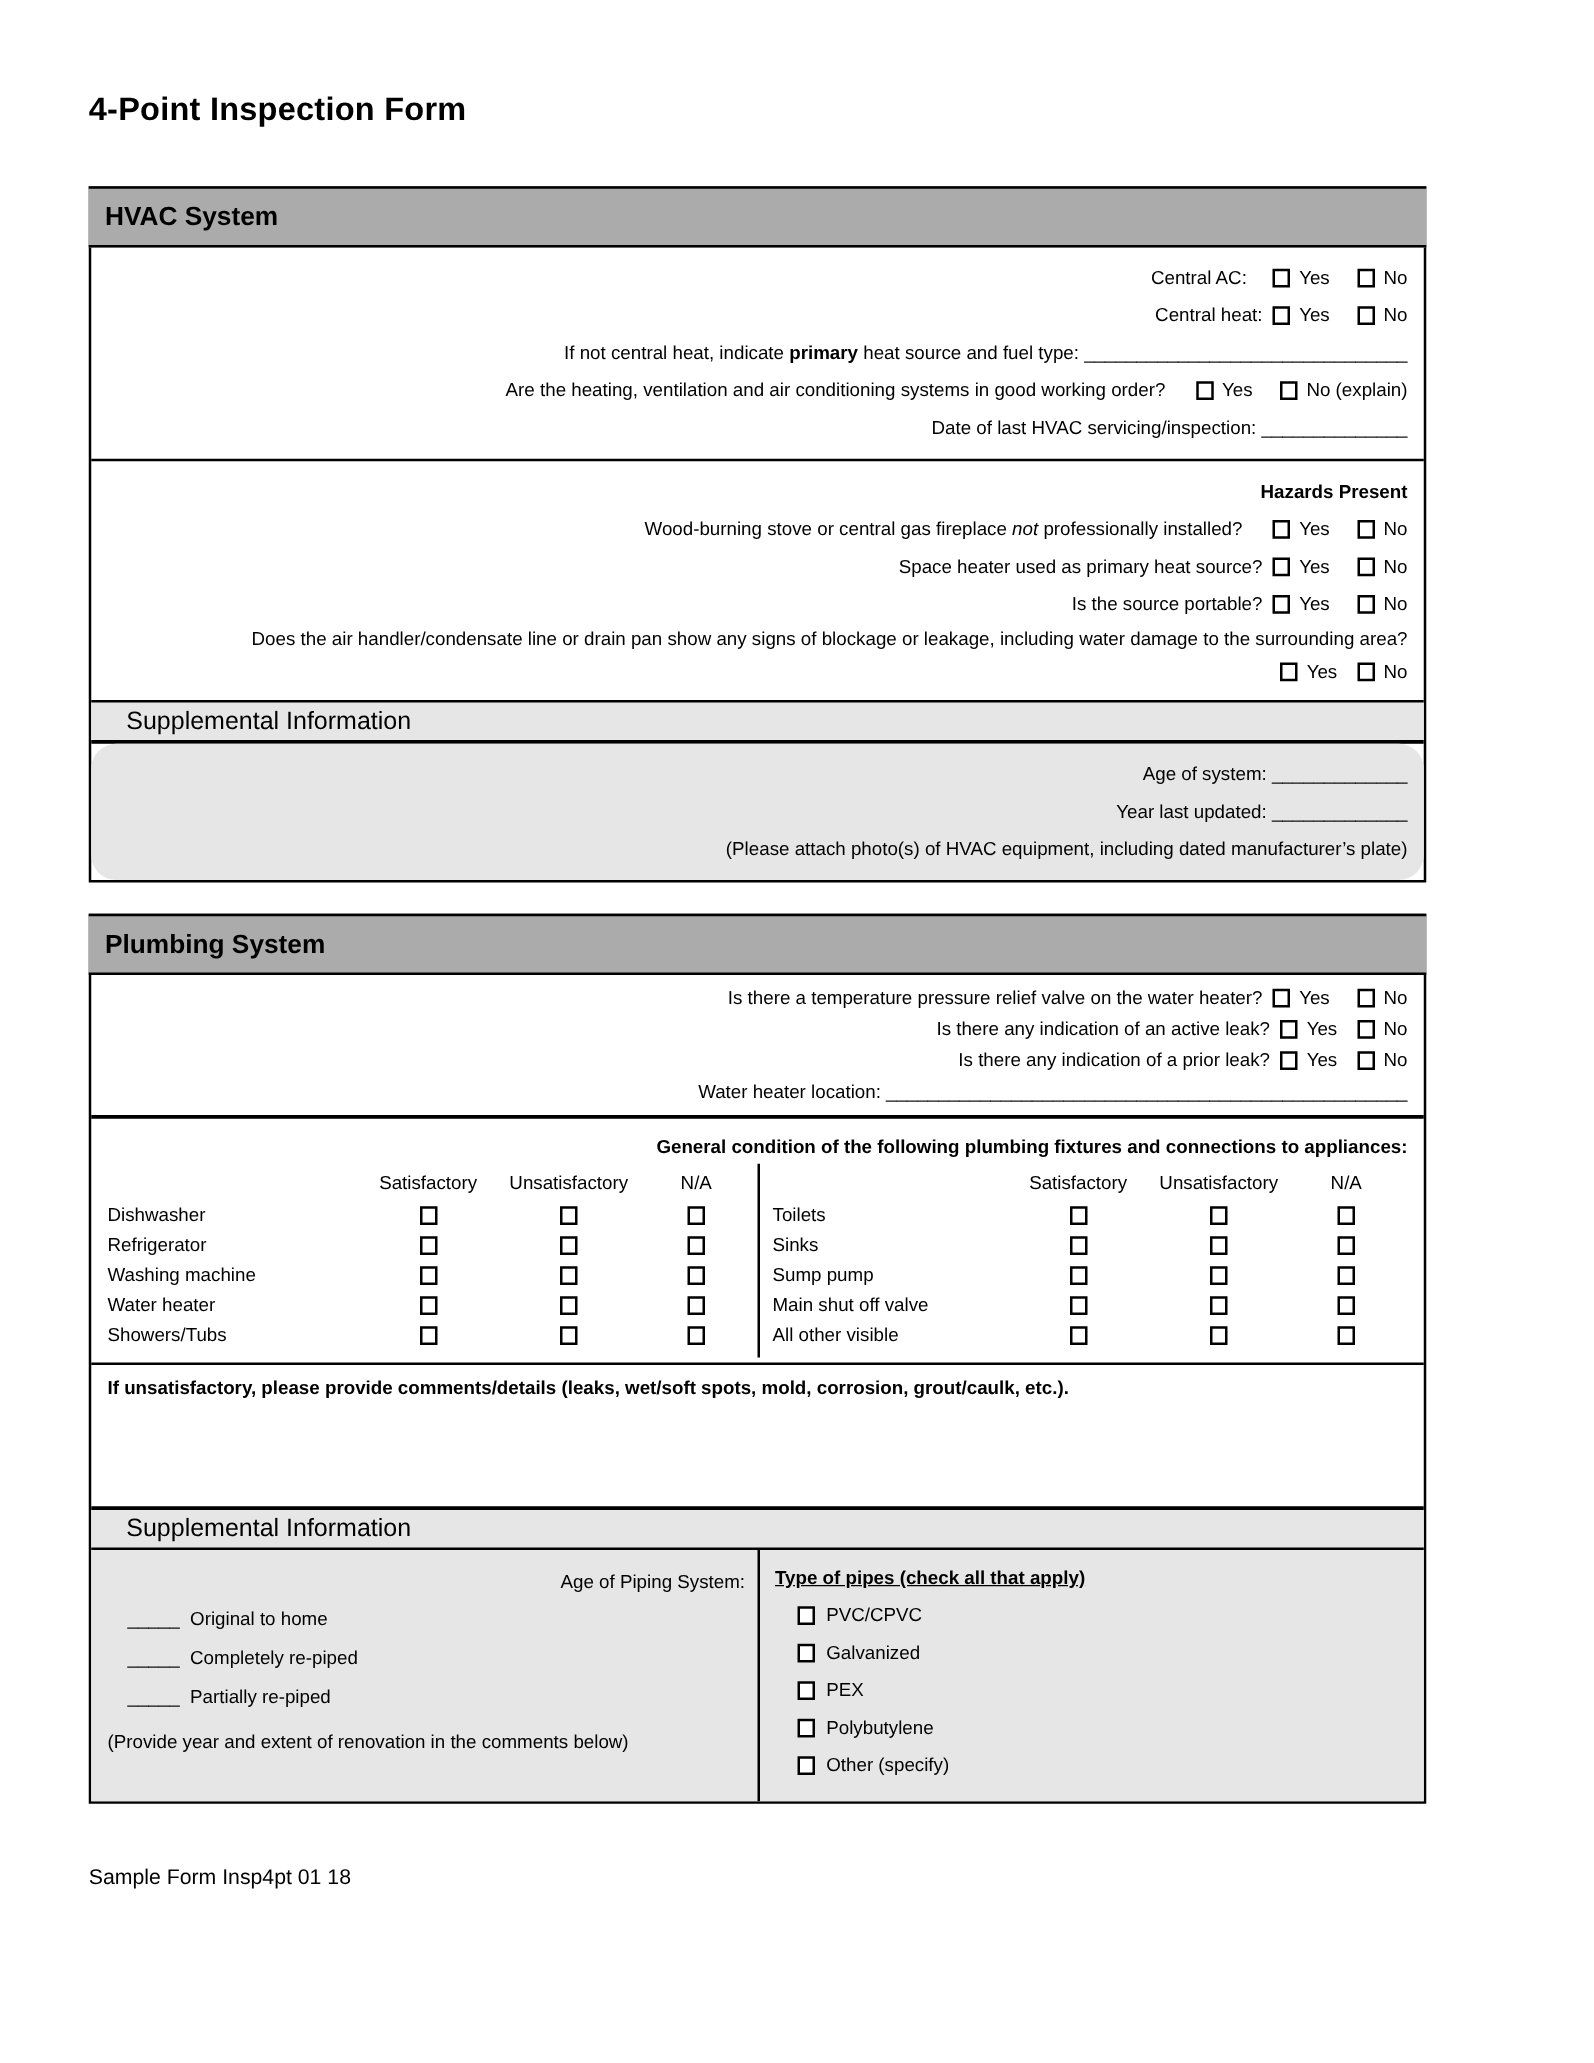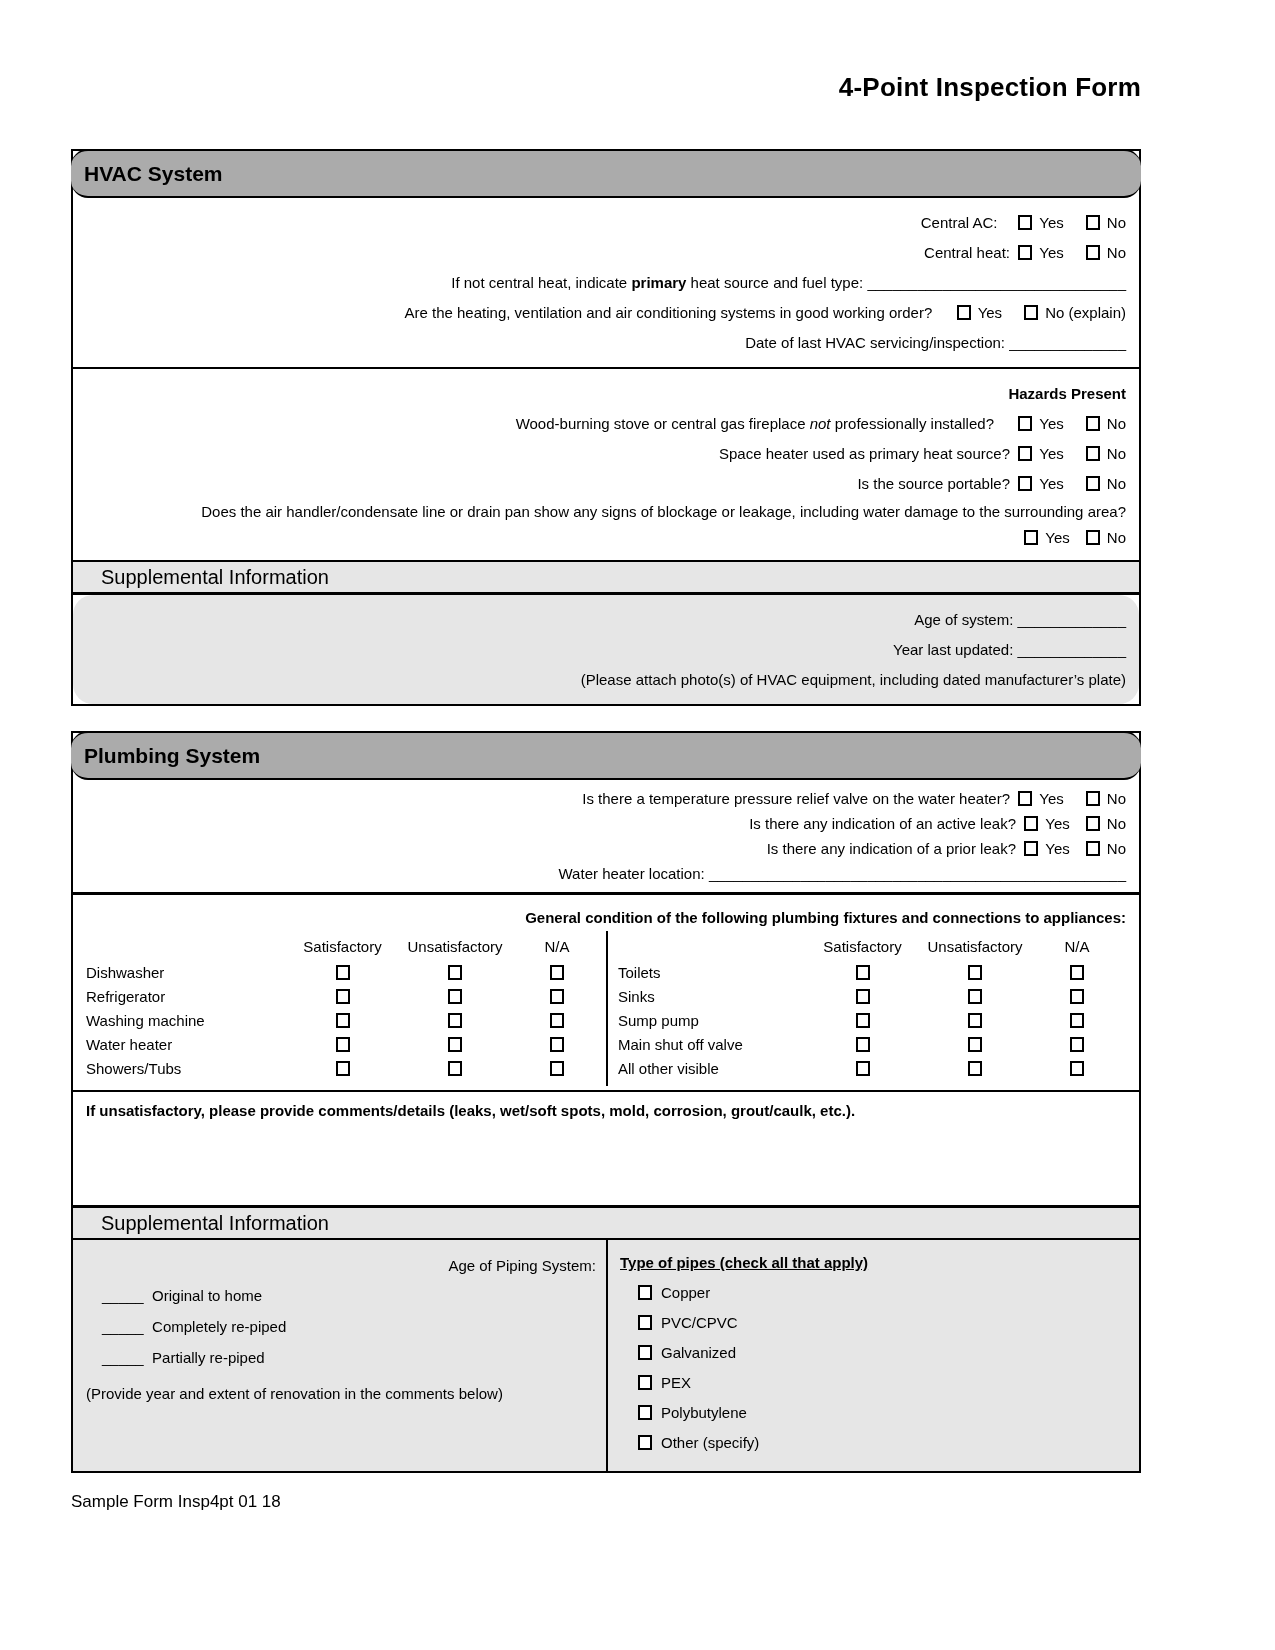--- a/index.html
+++ b/index.html
@@ -6,41 +6,40 @@
   html, body { background: #ffffff; }
   body {
     width: 1275px; height: 1650px;
     font-family: "Liberation Sans", sans-serif;
     color: #000;
     position: relative;
   }
   .page { position: absolute; left: 71px; top: 0; width: 1070px; }
 
   .doc-title {
-    text-align: right;
+    text-align: left;
     font-size: 26px;
     font-weight: bold;
     margin-top: 72px;
     margin-bottom: 46px;
     letter-spacing: 0.2px;
   }
 
   .panel { border: 2px solid #000; margin-bottom: 25px; background: #fff; }
 
   .section-header {
     background: #ababab;
     border-top: 2px solid #000;
     border-bottom: 2px solid #000;
     margin: -2px -2px 0 -2px;
     height: 49px;
     display: flex; align-items: center;
     padding-left: 13px;
     font-size: 21px;
     font-weight: bold;
-    border-radius: 17px;
   }
 
   .sub-header {
     background: #e6e6e6;
     border-top: 2px solid #000;
     border-bottom: 3px solid #000;
     height: 35px;
     display: flex; align-items: center;
     padding-left: 28px;
     font-size: 20px;
@@ -389,24 +388,20 @@
           <span class="blank">_____</span><span>  </span>
           <span>Partially re-piped</span>
         </div>
         <div class="age-note">(Provide year and extent of renovation in the comments below)</div>
       </div>
 
       <div class="supp-right">
         <div class="pipes-heading">Type of pipes (check all that apply)</div>
         <div class="pipe-opt">
           <span class="cb"></span>
-          <span>Copper</span>
-        </div>
-        <div class="pipe-opt">
-          <span class="cb"></span>
           <span>PVC/CPVC</span>
         </div>
         <div class="pipe-opt">
           <span class="cb"></span>
           <span>Galvanized</span>
         </div>
         <div class="pipe-opt">
           <span class="cb"></span>
           <span>PEX</span>
         </div>

